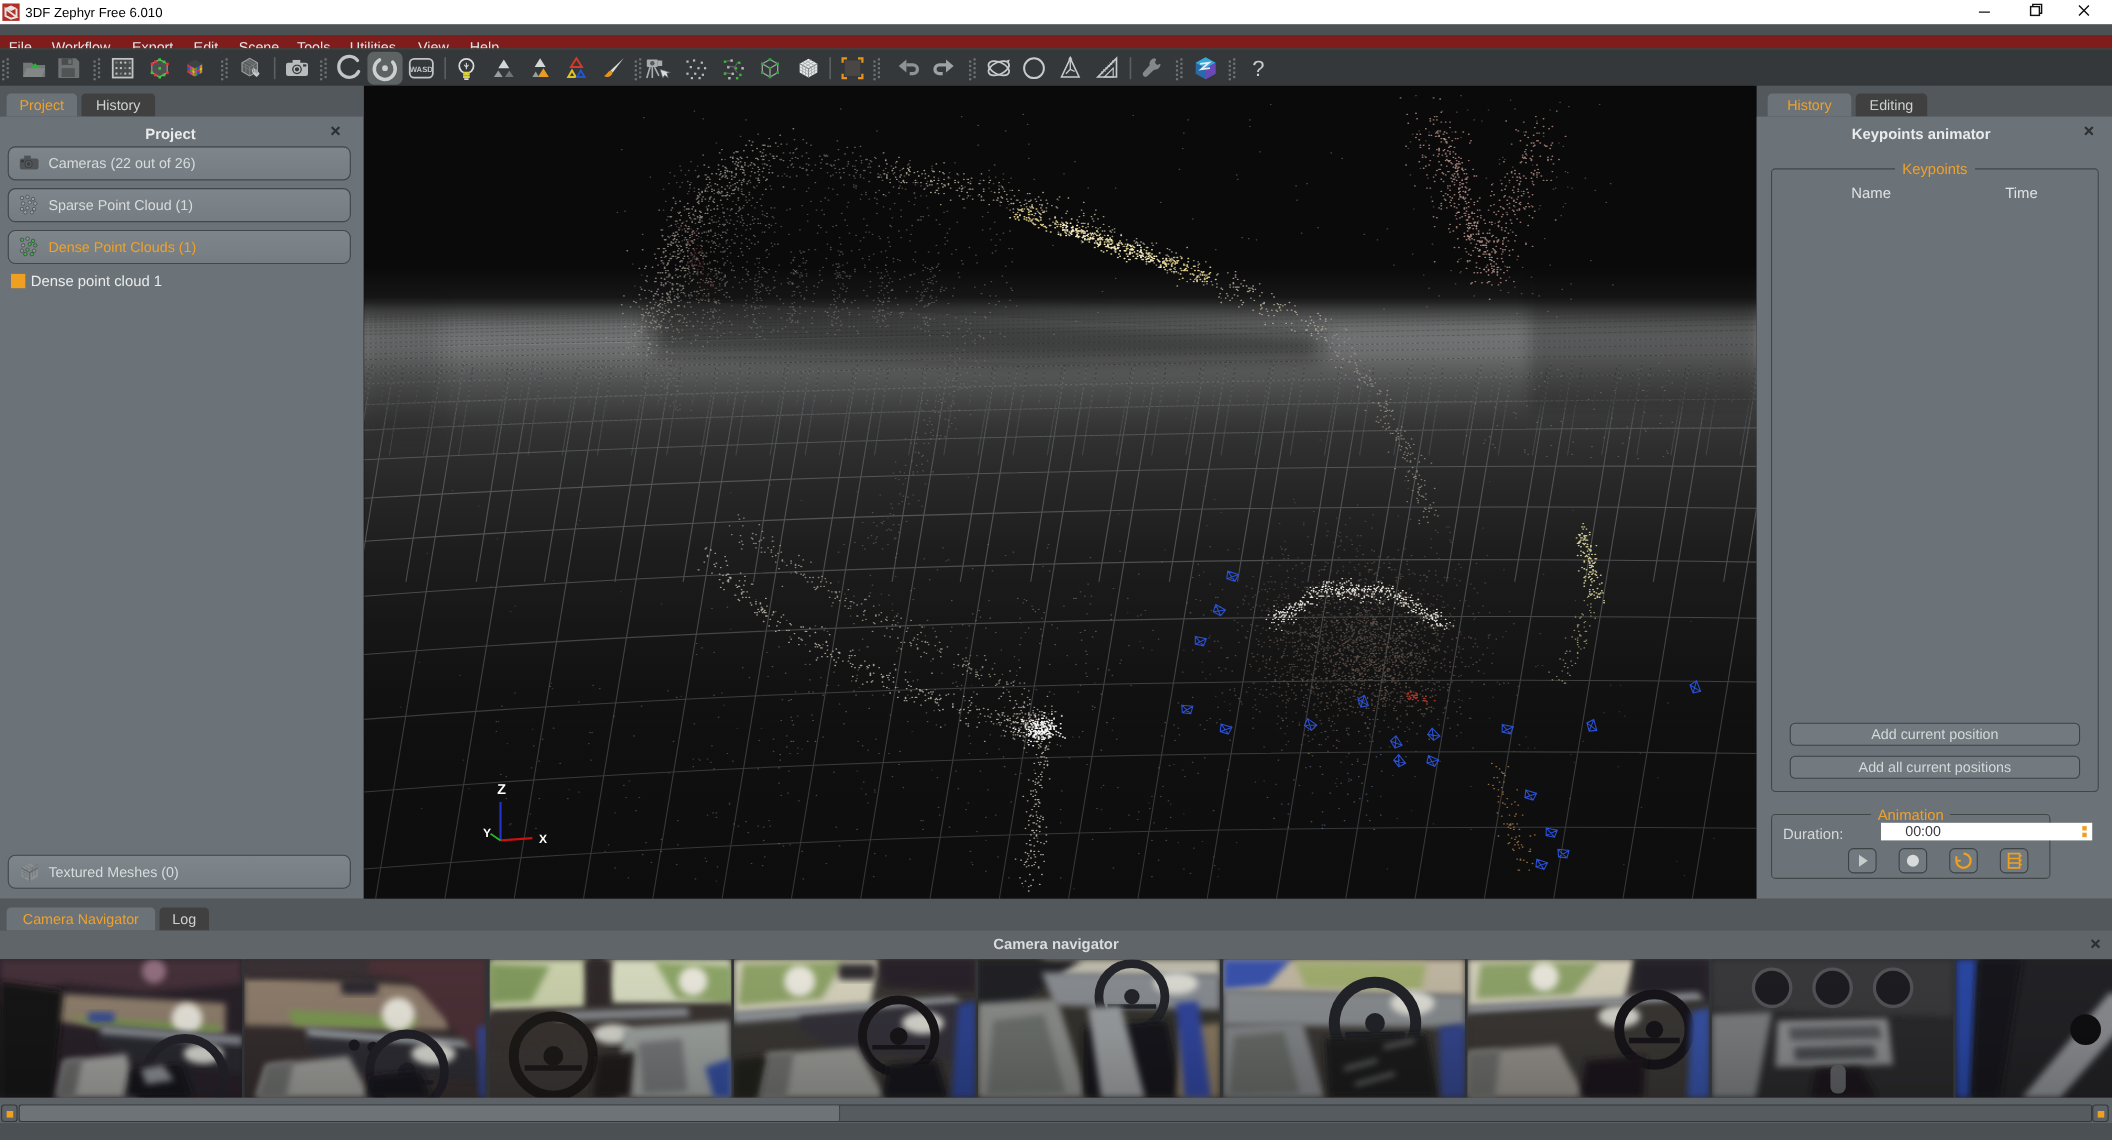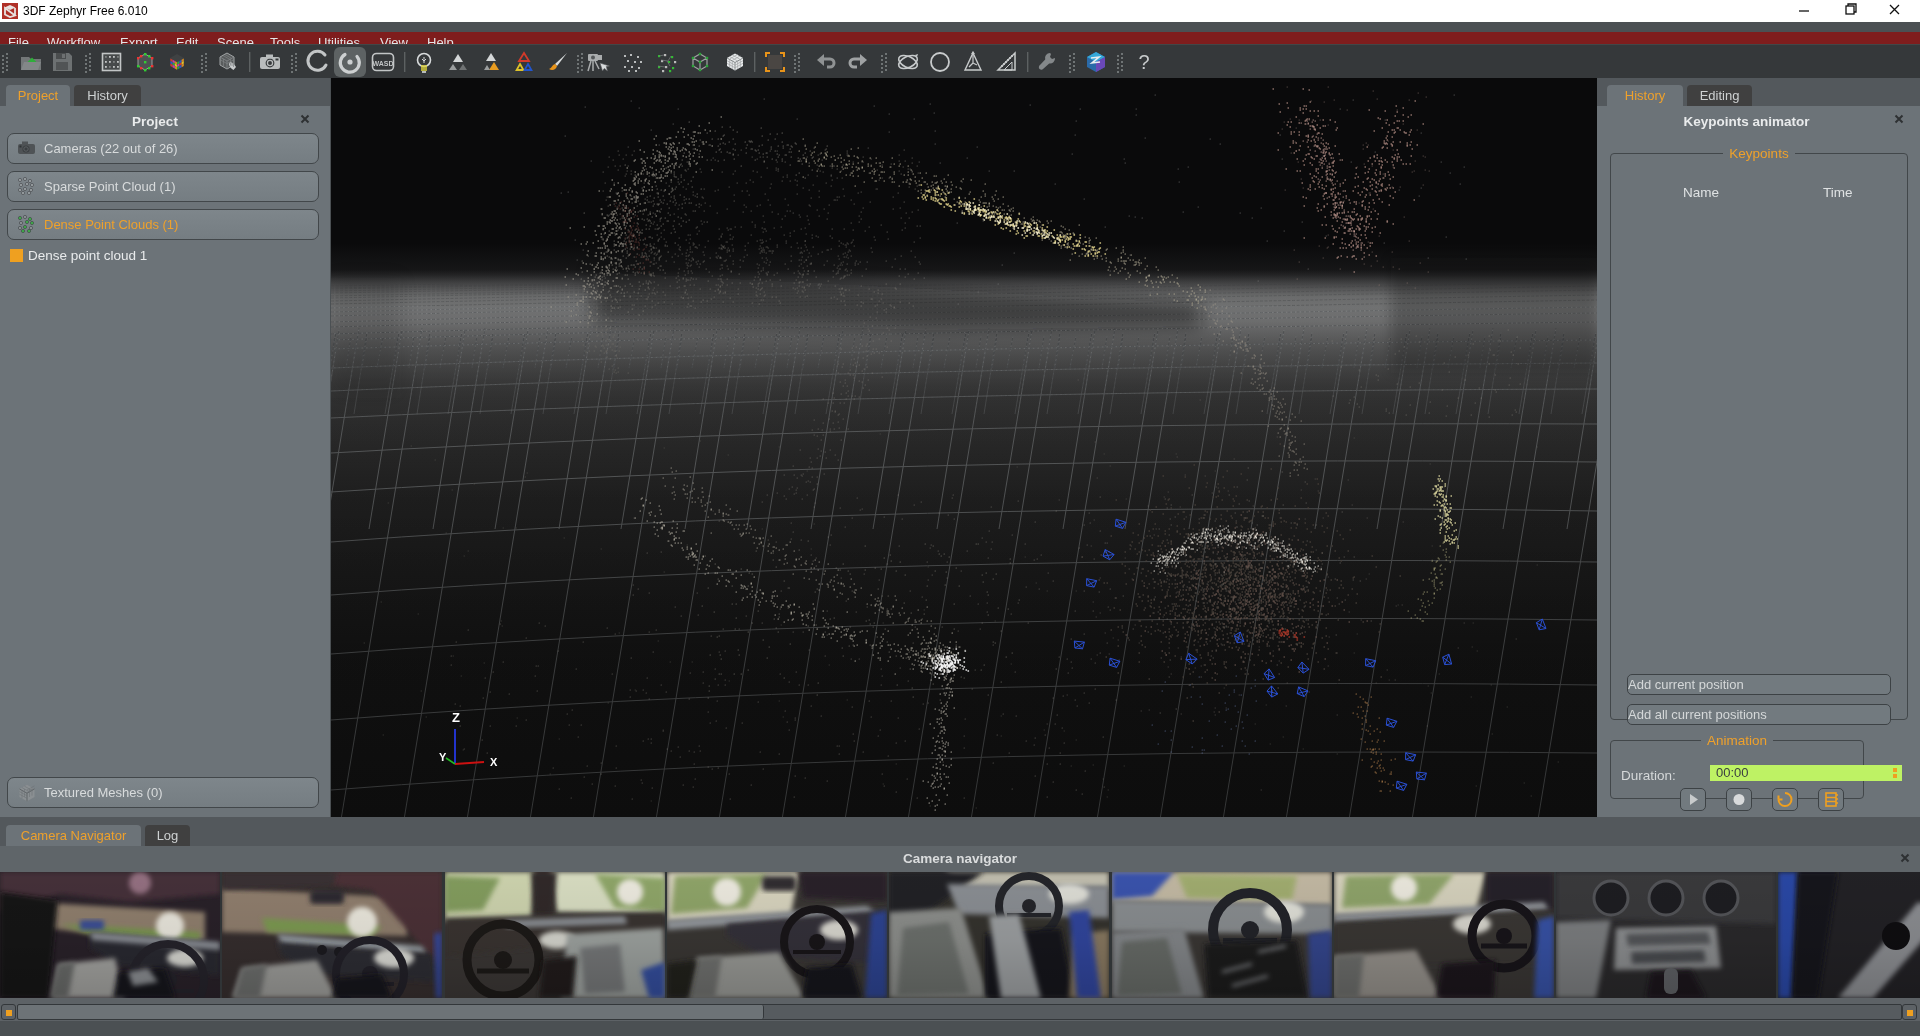--- a/index.html
+++ b/index.html
@@ -14,23 +14,23 @@
 #rightpanel{position:absolute;left:1597px;top:78px;width:323px;height:739px;background:#53585c}
 .pbody{position:absolute;left:0;top:28px;width:100%;height:711px;background:#6c7378}
 .tab{position:absolute;top:7px;height:21px;font-size:13px;text-align:center;line-height:21px;border-radius:4px 4px 0 0}
 .tab.on{background:#6c7378;color:#efa12b}
 .tab.off{background:#404040;color:#ced1d2}
 .phead{position:absolute;width:100%;text-align:center;font-size:13.5px;font-weight:bold;color:#e9ebec}
 .px{position:absolute;font-size:13px;font-weight:bold;color:#2b2d2e}
 .lbtn{position:absolute;left:7px;width:312px;height:31px;border:1.5px solid #42474a;border-radius:7px;background:linear-gradient(#7e868b,#757d82);color:#d8dbdc;font-size:13px}
 .lbtn .ic{position:absolute;left:8px;top:4px}
 .lbtn .tx{position:absolute;left:36px;top:7px}
-.rbtn{position:absolute;border:1.2px solid #3d4245;border-radius:5px;background:#727a7f;color:#d5d8d9;font-size:13px;}
+.rbtn{position:absolute;border:1.2px solid #3d4245;border-radius:5px;background:#727a7f;color:#d5d8d9;font-size:13px;text-align:center}
 fieldset{position:absolute;border:1.2px solid #42474a;border-radius:4px}
-legend{margin:17px auto;padding:0 6px;color:#efa12b;font-size:13.5px}
+legend{margin:0 auto;padding:0 6px;color:#efa12b;font-size:13.5px}
 #viewport{position:absolute;left:331px;top:78px;width:1266px;height:739px;background:#0a0a0b}
 #dock{position:absolute;left:0;top:817px;width:1920px;height:219px;background:#53585c}
 #dockhead{position:absolute;left:0;top:29px;width:1920px;height:26px;background:#5f6569;color:#dadcdd;font-weight:bold;font-size:13.5px;text-align:center;line-height:25px}
 .thumb{position:absolute;top:55px;width:220px;height:126px;overflow:hidden}
 #scrollrow{position:absolute;left:0;top:181px;width:1920px;height:23px;background:#5d6266}
 #scrolltrack{position:absolute;left:17px;top:6px;width:1885px;height:16px;background:#565b5f;border:1px solid #33373a;border-radius:2px}
 #scrollthumb{position:absolute;left:0px;top:0px;width:746px;height:14px;background:#6d7377;border-right:1px solid #33373a;border-radius:2px}
 .sbtn{position:absolute;top:6px;width:15px;height:16px;background:#5d6266;border:1px solid #33373a;border-radius:3px}
 .sbtn i{position:absolute;left:4px;top:4.5px;width:6px;height:6px;background:#efa020}
 #dockbottom{position:absolute;left:0;top:204px;width:1920px;height:15px;background:#4b5053}
@@ -1380,21 +1380,21 @@
       <fieldset style="left:13px;top:40px;width:298px;height:574px">
         <legend>Keypoints</legend>
         <div class="abs" style="left:72px;top:7px;font-size:13.5px;color:#dfe2e3">Name</div>
         <div class="abs" style="left:212px;top:7px;font-size:13.5px;color:#dfe2e3">Time</div>
         <div class="rbtn" style="left:16px;top:496px;width:264px;height:21px;line-height:20px">Add current position</div>
         <div class="rbtn" style="left:16px;top:526px;width:264px;height:21px;line-height:20px">Add all current positions</div>
       </fieldset>
       <fieldset style="left:13px;top:627px;width:254px;height:66px">
         <legend>Animation</legend>
         <div class="abs" style="left:10px;top:3px;font-size:13.5px;color:#d5d8d9">Duration:</div>
-        <div class="abs" style="left:99px;top:0px;width:192px;height:16px;background:#bef264;color:#3a3e41;font-size:13px;padding:0 6px">00:00<i class="abs" style="right:5px;top:3px;width:4px;height:4px;background:#efa020"></i><i class="abs" style="right:5px;top:9px;width:4px;height:4px;background:#efa020"></i></div>
+        <div class="abs" style="left:99px;top:0px;width:192px;height:16px;background:#ffffff;color:#3a3e41;font-size:13px;padding:0 22px">00:00<i class="abs" style="right:5px;top:3px;width:4px;height:4px;background:#efa020"></i><i class="abs" style="right:5px;top:9px;width:4px;height:4px;background:#efa020"></i></div>
         <div class="rbtn" style="left:69px;top:23px;width:26px;height:23px"><svg width="24" height="21" viewBox="0 0 24 21">
             <path d="M9 5l8 5.5L9 16z" fill="#c8cbcc"></path>
           </svg></div>
         <div class="rbtn" style="left:115px;top:23px;width:26px;height:23px"><svg width="24" height="21" viewBox="0 0 24 21">
             <circle cx="12" cy="10.5" r="5.5" fill="#d8dadb"></circle>
           </svg></div>
         <div class="rbtn" style="left:161px;top:23px;width:26px;height:23px"><svg width="24" height="21" viewBox="0 0 24 21">
             <path d="M12 4a6.5 6.5 0 1 1-6.5 6.5" fill="none" stroke="#efa020" stroke-width="2"></path>
             <path d="M5.5 10.5v-4m0 4h4" stroke="#efa020" stroke-width="2" fill="none"></path>
           </svg></div>

